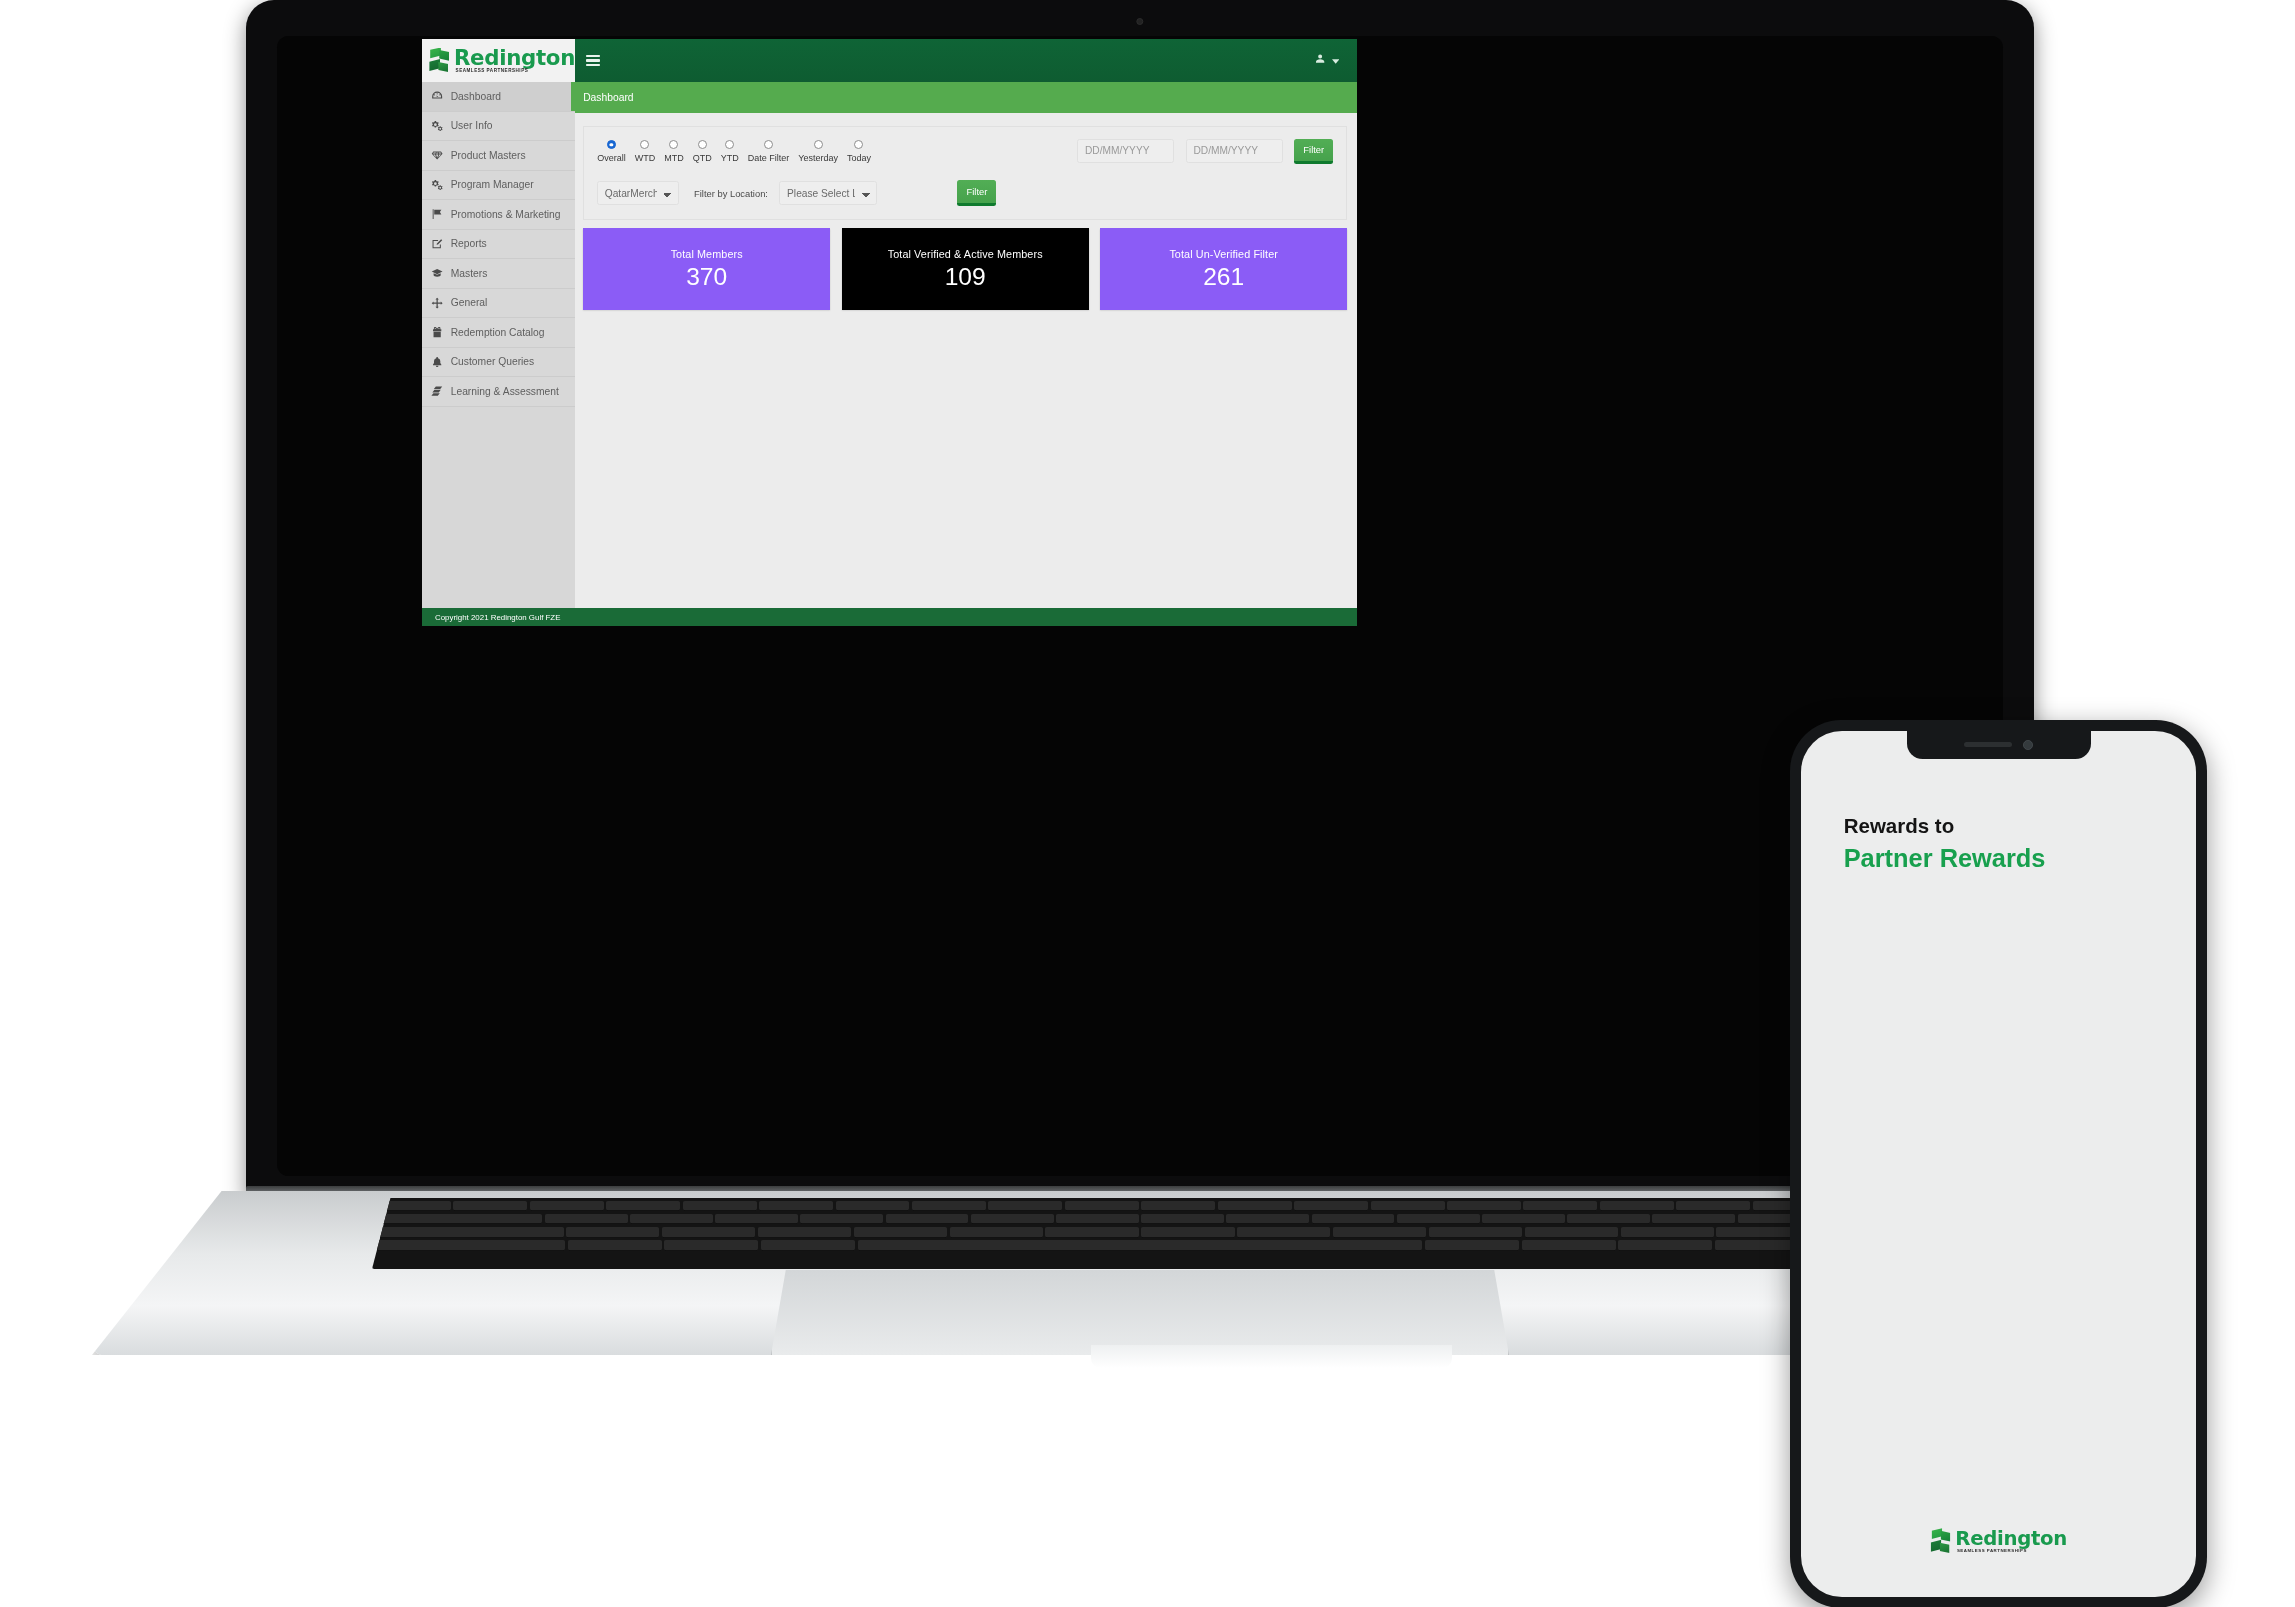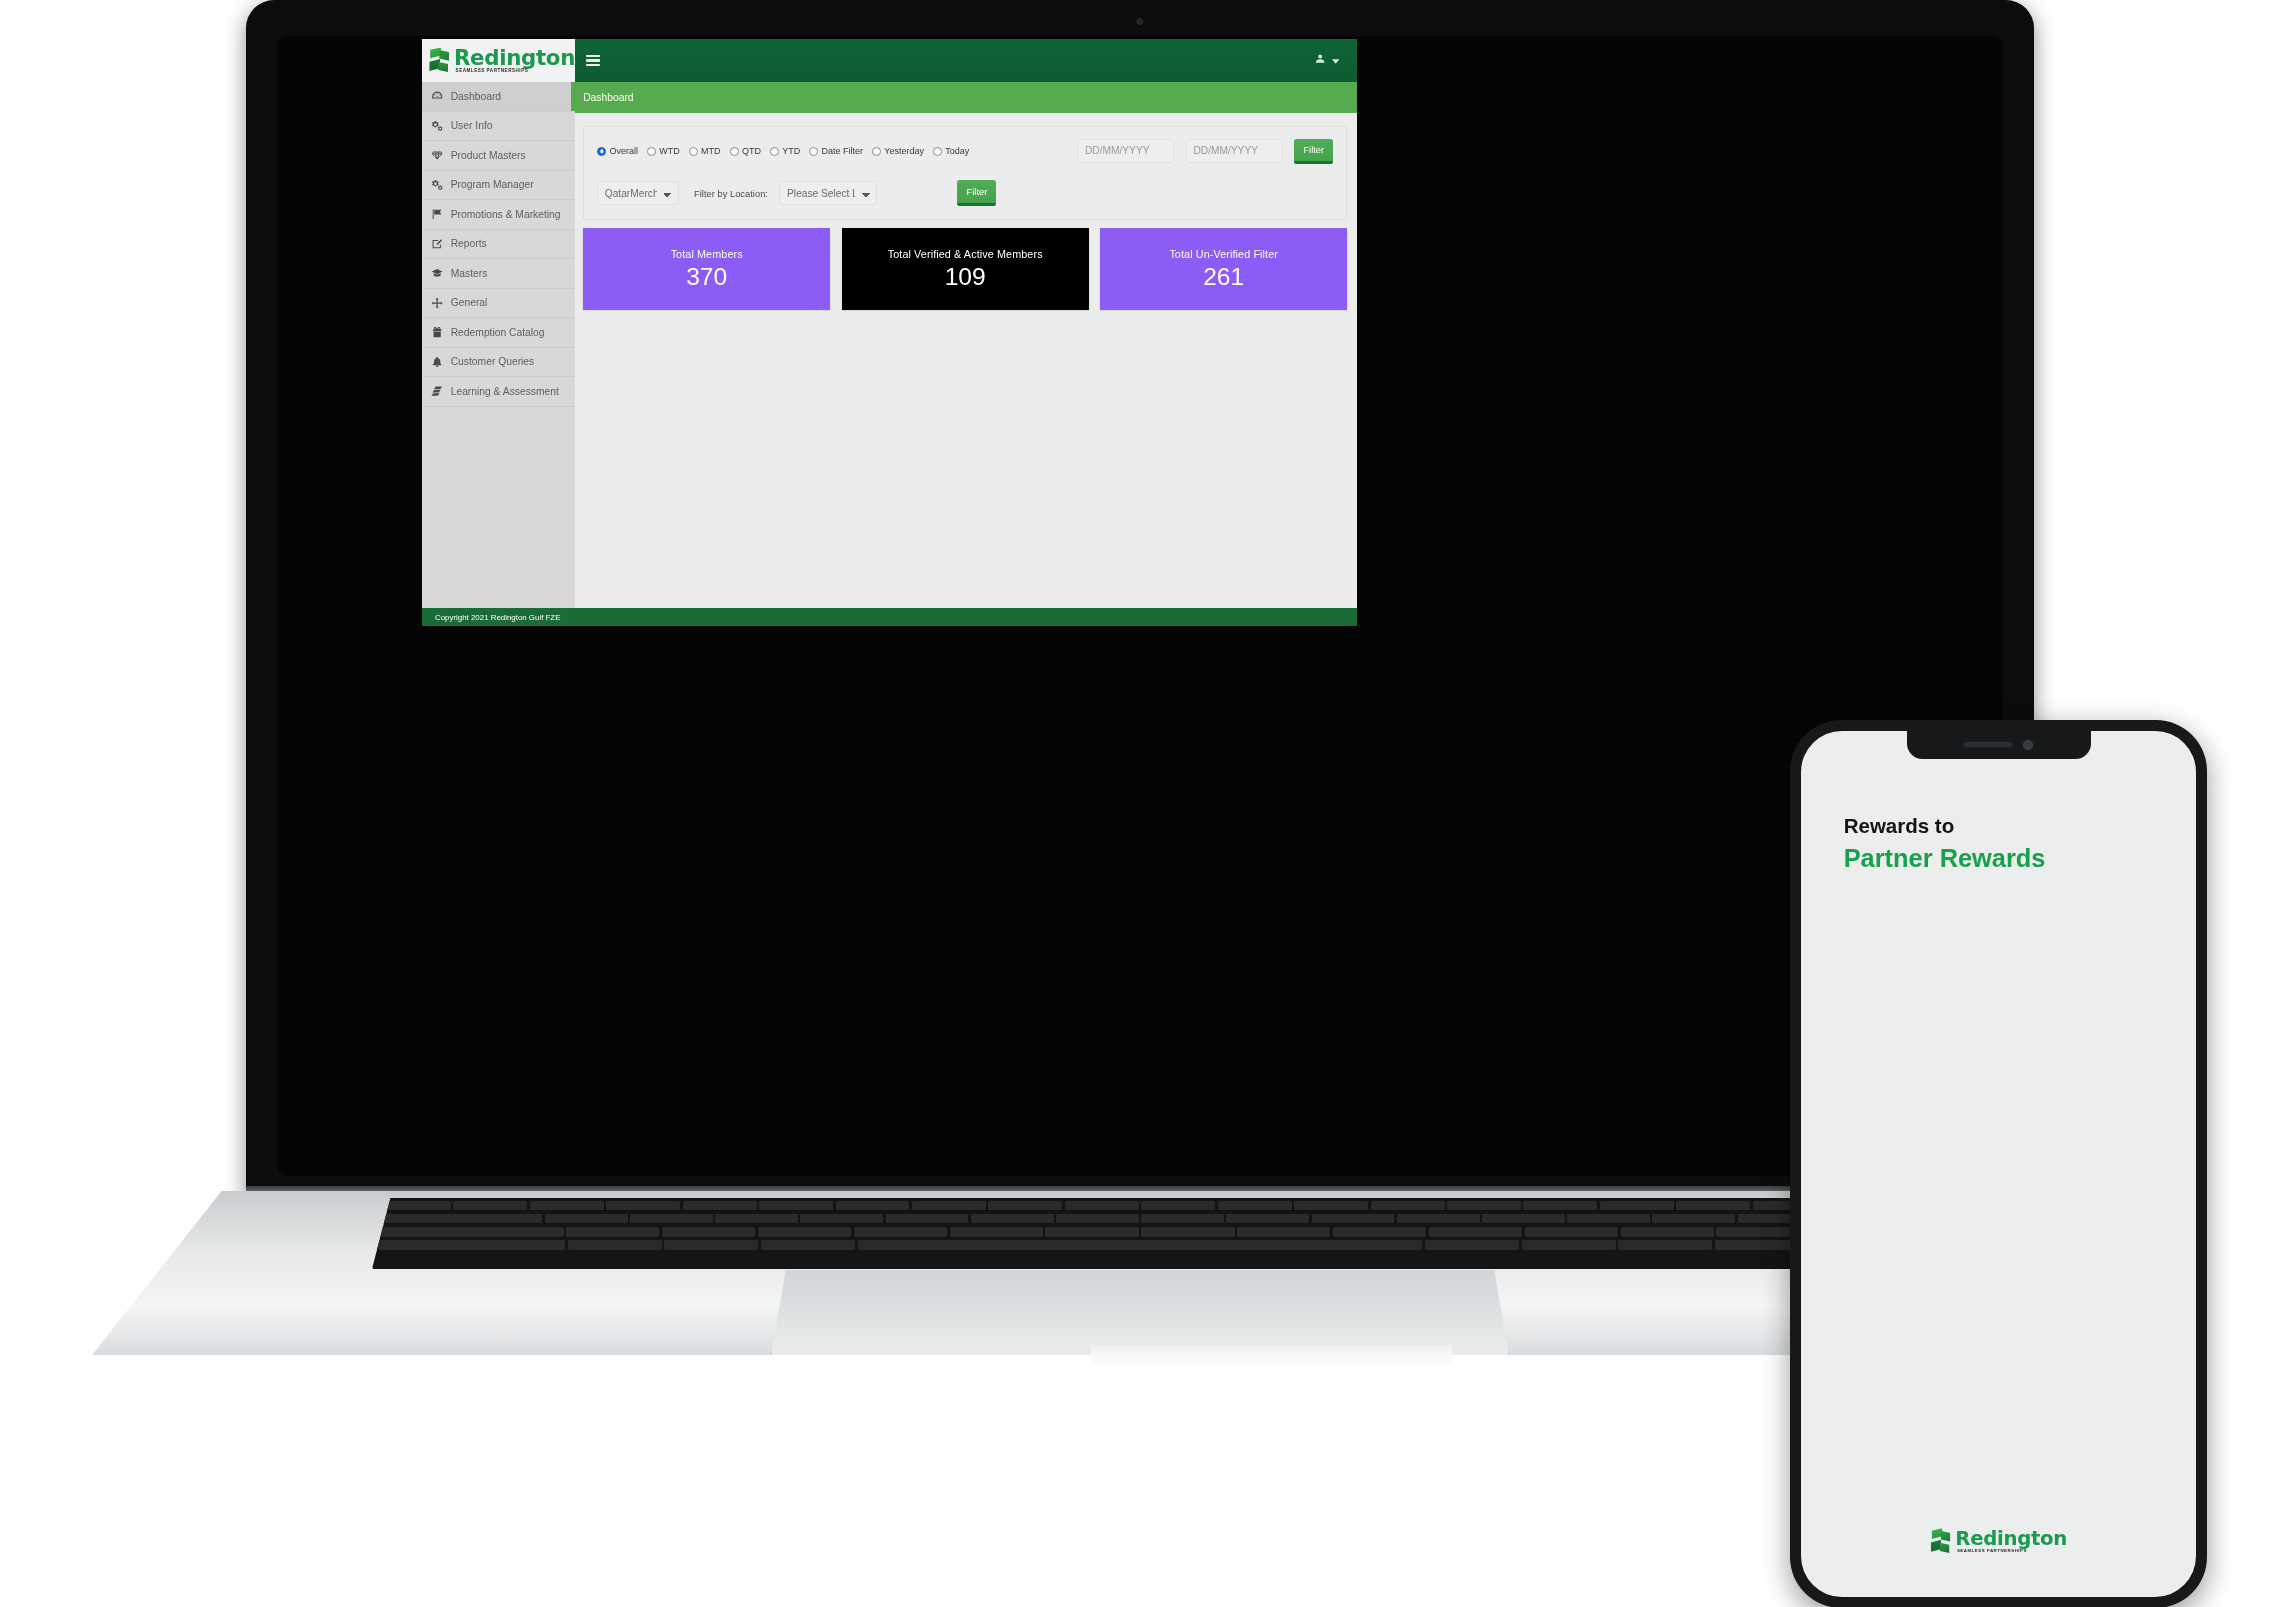--- a/index.html
+++ b/index.html
@@ -118,21 +118,21 @@
     background-repeat:no-repeat;
     padding-right:21.3px;
   }
   input.fld::placeholder { color:#9a9a9a; }
 
   .filter-panel {
     margin-top:6.6px; background:#ececec; border:0.8px solid #e0e0e0;
     padding:11.5px 13px 13px 13px;
   }
   .radio-row { display:flex; align-items:center; gap:0; }
-  .radio-opt { display:flex; align-items:center; gap:3.3px; margin-right:9px; cursor:pointer; }
+  .radio-opt { display:flex; align-items:center; gap:3.3px; margin-right:9px; cursor:pointer;flex-direction:column; }
   .radio-opt span { font-size:9px; color:#3a3a3a; white-space:nowrap; }
   .rb {
     width:9px; height:9px; border-radius:50%; border:0.8px solid #8d8d8d;
     background:#fff; flex:0 0 9px; position:relative;
   }
   .rb.on { border-color:#1967d2; background:#1967d2; box-shadow:0 0 0 0.8px #1967d2 inset; }
   .rb.on:after {
     content:""; position:absolute; left:50%; top:50%; transform:translate(-50%,-50%);
     width:3.3px; height:3.3px; border-radius:50%; background:#fff;
   }

